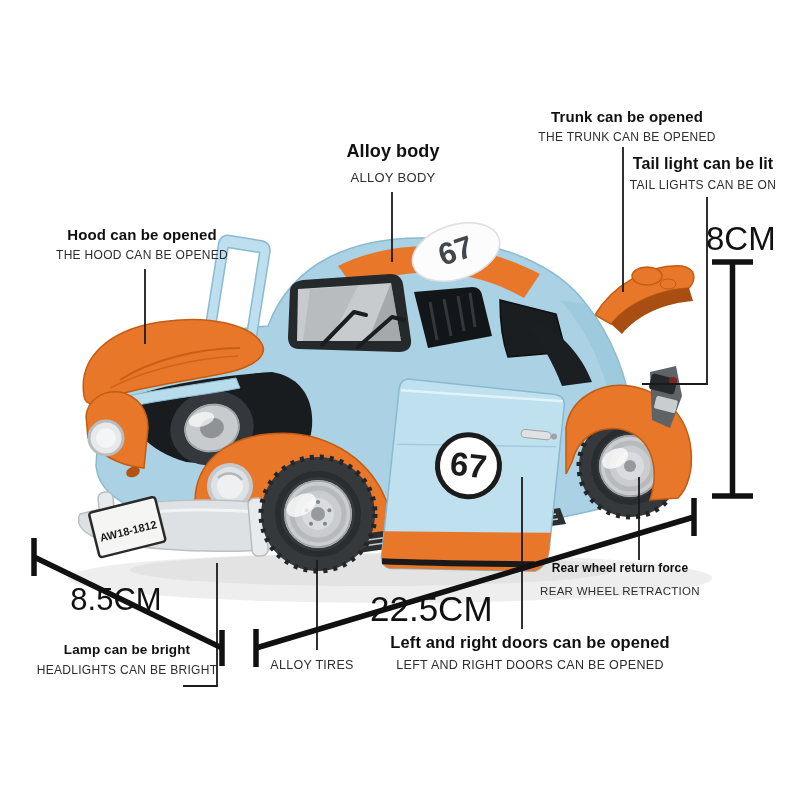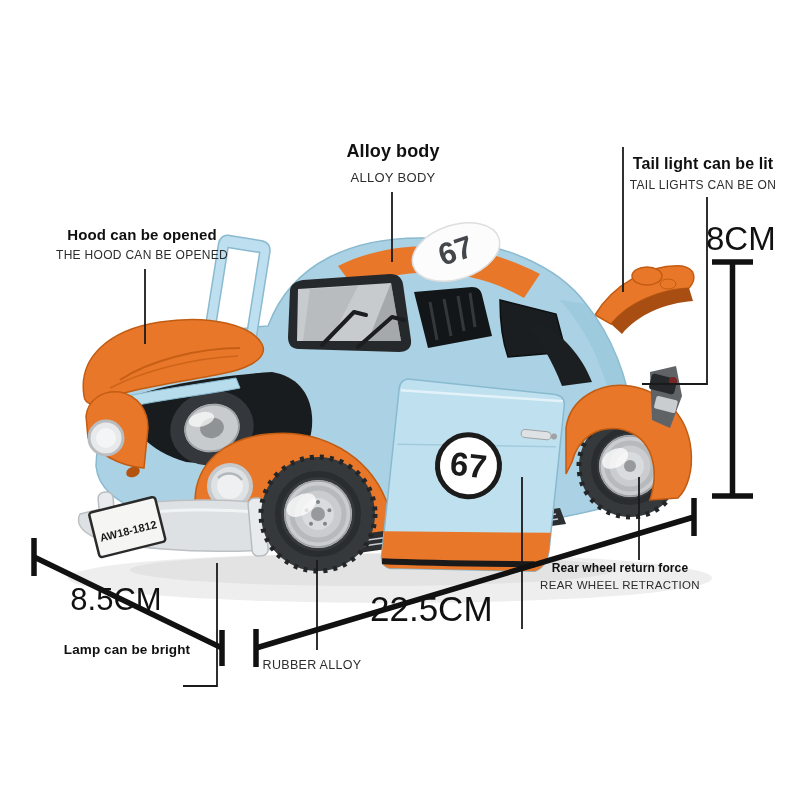--- a/index.html
+++ b/index.html
@@ -26,21 +26,21 @@
   .c-sub{font-size:12px;color:#2d2d2d;margin-top:6px;letter-spacing:.3px;}
   .callout.alloy .c-title{font-size:18px;}
   .callout.alloy .c-sub{font-size:13px;margin-top:9px;}
   .callout.tail .c-title{font-size:16px;}
   .callout.lamp .c-title{font-size:13.5px;}
   .callout.rubber .c-title{font-size:17px;}
   .callout.rubber .c-sub{font-size:12.5px;}
   .callout.doors .c-title{font-size:16.5px;}
   .callout.doors .c-sub{font-size:12.5px;}
   .callout.rearwheel .c-title{font-size:12px;}
-  .callout.rearwheel .c-sub{font-size:11.5px;margin-top:3px;}
+  .callout.rearwheel .c-sub{font-size:11.5px;margin-top:9px;}
   .dim{position:absolute;color:#111;font-weight:400;}
   .dim.h8{left:706px;top:220px;width:120px;font-size:33px;text-align:left;}
   .dim.w85{left:36px;top:582px;width:160px;font-size:31px;text-align:center;}
   .dim.l225{left:370px;top:589px;width:200px;font-size:35px;text-align:left;}
 </style>
 </head>
 <body>
 
 <div class="stage">
 
@@ -224,34 +224,43 @@
   <div class="callout alloy" style="left:273px;top:141px;width:240px">
     <div class="c-title">Alloy body</div>
     <div class="c-sub">ALLOY BODY</div>
   </div>
 
   <div class="callout" style="left:32px;top:226px;width:220px">
     <div class="c-title">Hood can be opened</div>
     <div class="c-sub">THE HOOD CAN BE OPENED</div>
   </div>
 
+  <div class="callout" style="left:507px;top:108px;width:240px">
+    <div class="c-title">Trunk can be opened</div>
+    <div class="c-sub">THE TRUNK CAN BE OPENED</div>
+  </div>
 
   <div class="callout tail" style="left:583px;top:155px;width:240px">
     <div class="c-title">Tail light can be lit</div>
     <div class="c-sub">TAIL LIGHTS CAN BE ON</div>
   </div>
 
   <div class="callout lamp" style="left:17px;top:642px;width:220px">
     <div class="c-title">Lamp can be bright</div>
+    <div class="c-sub">HEADLIGHTS CAN BE BRIGHT</div>
   </div>
 
   <div class="callout rubber" style="left:222px;top:652px;width:180px">
-    <div class="c-sub">RUBBER ALLOY</div>
-  </div>
-
+    <div class="c-sub">ALLOY TIRES</div>
+  </div>
+
+  <div class="callout doors" style="left:350px;top:633px;width:360px">
+    <div class="c-title">Left and right doors can be opened</div>
+    <div class="c-sub">LEFT AND RIGHT DOORS CAN BE OPENED</div>
+  </div>
 
   <div class="callout rearwheel" style="left:500px;top:562px;width:240px">
     <div class="c-title">Rear wheel return force</div>
     <div class="c-sub">REAR WHEEL RETRACTION</div>
   </div>
 
   <div class="dim h8">8CM</div>
   <div class="dim w85">8.5CM</div>
   <div class="dim l225">22.5CM</div>
 

